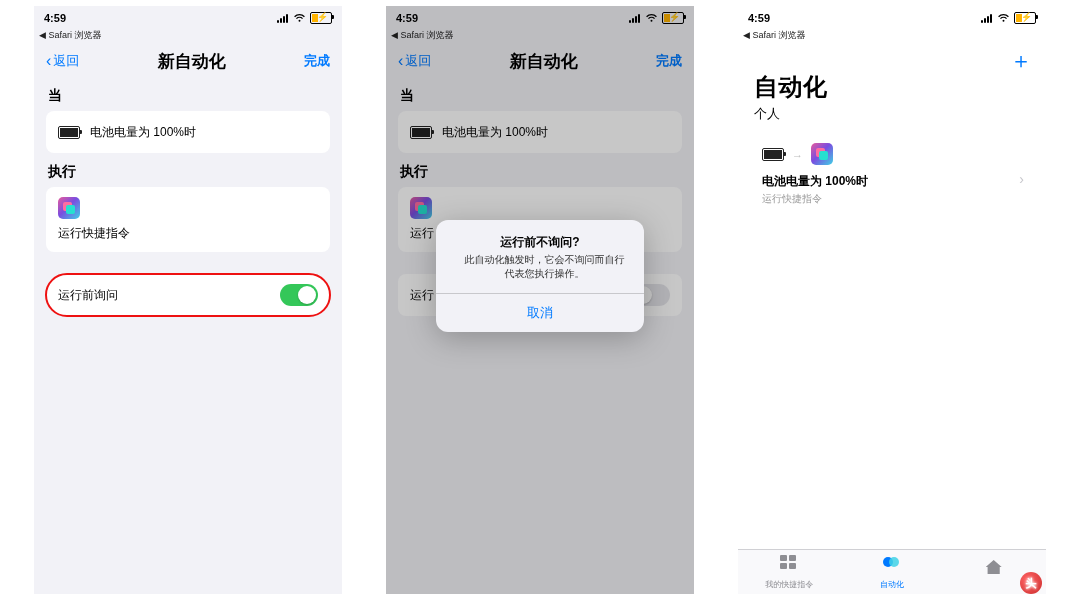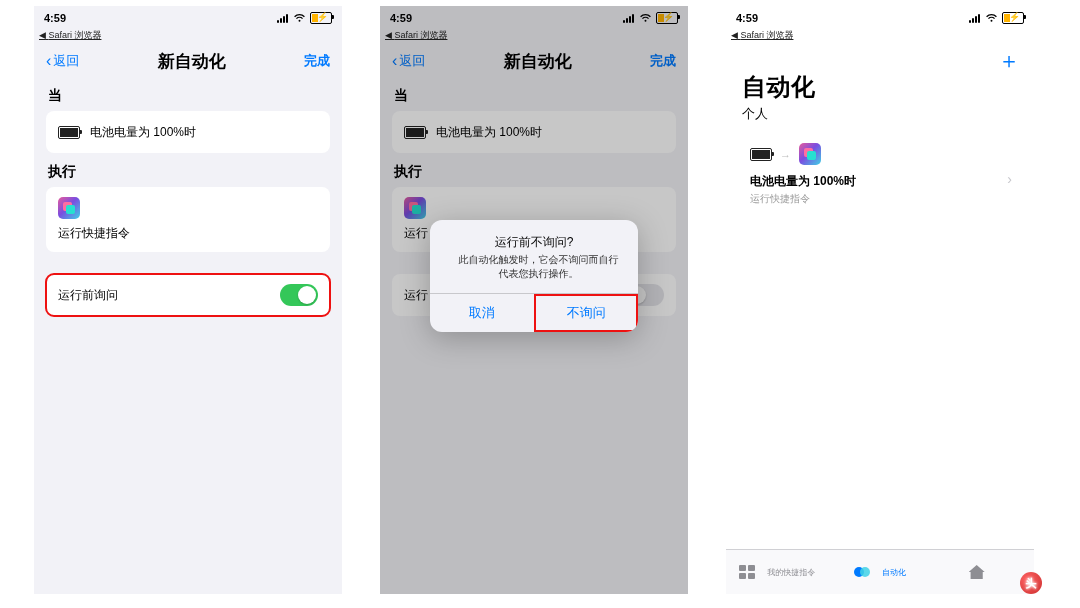--- a/index.html
+++ b/index.html
@@ -9,20 +9,21 @@
     width: 1080px;
     height: 608px;
     position: relative;
     overflow: hidden;
   }
   .canvas {
     display: flex;
     gap: 38px;
     padding: 6px 34px 0 34px;
     position: relative;
+    justify-content: space-between;
   }
   .phone {
     width: 308px;
     height: 588px;
     border-radius: 0;
     position: relative;
     background: #f2f2f7;
     overflow: hidden;
   }
   .overlay-dim {
@@ -47,21 +48,21 @@
   .sig span { position:absolute; bottom:0; width:2px; background:#000; border-radius:1px; }
   .sig span:nth-child(1){left:0;height:3px;} .sig span:nth-child(2){left:3px;height:5px;}
   .sig span:nth-child(3){left:6px;height:7px;} .sig span:nth-child(4){left:9px;height:9px;}
   .wifi {
     width:13px;height:10px;
   }
   .batt { width:20px; height:10px; border:1px solid #000; border-radius:2px; position:relative; }
   .batt::after { content:""; position:absolute; right:-3px; top:2px; width:2px; height:4px; background:#000; border-radius:0 1px 1px 0; }
   .batt .fill { position:absolute; left:1px; top:1px; bottom:1px; width:30%; background:#ffb300; }
   .batt .bolt { position:absolute; left:6px; top:-1px; font-size:9px; color:#000; }
-  .breadcrumb { font-size: 9px; padding: 0 10px 3px 5px; color:#222;text-decoration:underline; }
+  .breadcrumb { font-size: 9px; padding: 0 10px 3px 5px; color:#222; }
   .breadcrumb .chev { font-size:9px; }
 
   
   .navbar {
     height: 32px;
     display:flex;
     align-items:center;
     justify-content: space-between;
     padding: 0 12px;
   }
@@ -96,34 +97,34 @@
     width:12px; height:12px; position:relative;
   }
   .shortcut-icon .inner::before,
   .shortcut-icon .inner::after {
     content:""; position:absolute; width:9px;height:9px; border-radius:2px;
   }
   .shortcut-icon .inner::before { background:#ff6da1; top:0; left:0; }
   .shortcut-icon .inner::after { background:#26e0d0; bottom:0; right:0; }
 
   .ask-row { display:flex; align-items:center; justify-content:space-between; padding: 10px 12px; background:#fff; border-radius:8px; margin:0 12px; font-size:12px; }
-  .hl { outline:2px solid #e11; outline-offset:-1px; }
+  .hl { outline:2px solid #e11; outline-offset:-1px;border-radius:21px; }
   .toggle {
     width:38px; height:22px; border-radius:11px; background:#34c759; position:relative;
   }
   .toggle .knob { position:absolute; right:2px; top:2px; width:18px; height:18px; background:#fff; border-radius:50%; box-shadow:0 1px 2px rgba(0,0,0,.2); }
 
   
   .dialog {
     position:absolute; left:50%; top:46%; transform:translate(-50%,-50%);
     width:208px; background:#f2f2f7; border-radius:12px; z-index:10;
     overflow:hidden;
     box-shadow:0 6px 30px rgba(0,0,0,.25);
   }
-  .dialog .dtitle { font-size:12px; font-weight:400; text-align:center; padding:14px 31px 2px;}
+  .dialog .dtitle { font-size:12px; font-weight:700; text-align:center; padding:14px 31px 2px;}
   .dialog .dmsg { font-size:10px; text-align:center; color:#333; padding: 0 16px 12px; line-height:1.4;margin-left:9px;}
   .dialog .btnrow { display:flex; border-top:0.5px solid #c8c8cc; }
   .dialog .btn { flex:1; text-align:center; padding:10px 0; font-size:13px; color:#007aff; }
   .dialog .btn + .btn { border-left:0.5px solid #c8c8cc; }
   .dialog .btn.hl { outline:2px solid #e11; outline-offset:-2px; }
 
   
   .largeTitle { font-size:24px; font-weight:700; padding: 26px 16px 2px; letter-spacing:0.5px; }
   .subtitle { font-size:11px; color:#444; padding: 4px 16px 16px; }
   .plus { position:absolute; right:14px; top:40px; font-size:22px; color:#007aff; font-weight:300;}
@@ -132,21 +133,21 @@
     background:#fff; border-radius:10px; margin:0 12px; padding:12px 12px;
     position:relative;
   }
   .card3 .row-icons { display:flex; align-items:center; gap:8px; }
   .card3 .arrow { color:#bbb; font-size:11px; }
   .card3 .title { font-size:12px; font-weight:600; margin-top:8px;}
   .card3 .sub { font-size:10px; color:#999; margin-top:2px;}
   .card3 .chevron { position:absolute; right:10px; top:40px; color:#c7c7cc; font-size:14px; }
 
   .tabbar { position:absolute; bottom:0; left:0; right:0; height:44px; display:flex; border-top:0.5px solid #d0d0d4; background:#f9f9fb; }
-  .tabbar .tab { flex:1; display:flex; flex-direction:row; align-items:center; justify-content:center; font-size:8px; color:#8e8e93; gap:10px;}
+  .tabbar .tab { flex:1; display:flex; flex-direction:column; align-items:center; justify-content:center; font-size:8px; color:#8e8e93; gap:10px;}
   .tabbar .tab.active { color:#007aff; }
   .tab .ticon { width:18px; height:14px; }
   .grid4 { display:grid; grid-template-columns:repeat(2,7px); grid-template-rows:repeat(2,6px); gap:2px; }
   .grid4 span { background:#8e8e93; border-radius:1px; }
   .rings { width:16px; height:14px; position:relative; }
   .rings::before, .rings::after { content:""; position:absolute; border-radius:50%; }
   .rings::before { width:10px;height:10px; left:0; top:2px; background:#007aff; }
   .rings::after { width:10px;height:10px; right:0; top:2px; background:#3fd2e6; opacity:.85; }
   .house { width:16px;height:14px; background:#8e8e93; clip-path: polygon(50% 0, 100% 50%, 88% 50%, 88% 100%, 12% 100%, 12% 50%, 0 50%); }
 
@@ -275,21 +276,20 @@
           <div class="knob" style="left:2px;right:auto"></div>
         </div>
     </div>
 
     <div class="overlay-dim"></div>
     <div class="dialog">
       <div class="dtitle">运行前不询问?</div>
       <div class="dmsg">此自动化触发时，它会不询问而自行代表您执行操作。</div>
       <div class="btnrow">
         <div class="btn">取消</div>
-        <div class="btn hl">不询问</div>
       </div>
     </div>
   </div>
 
   <div class="phone" style="background:#fff">
     <div class="statusbar">
       <span>4:59</span>
       <div class="right">
         <div class="sig">
             <span></span>

